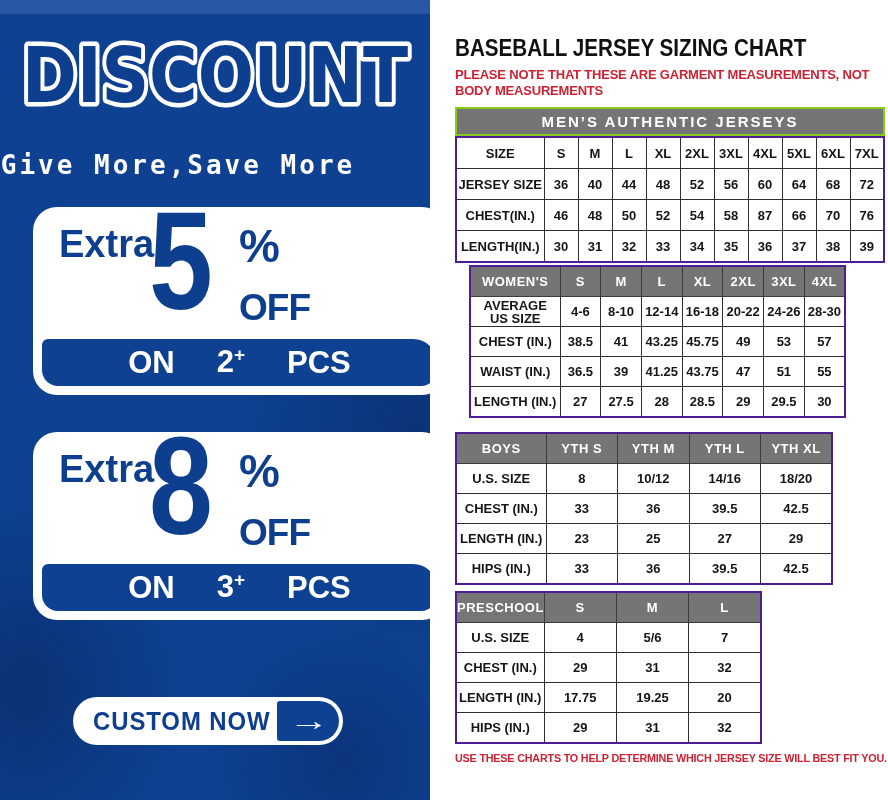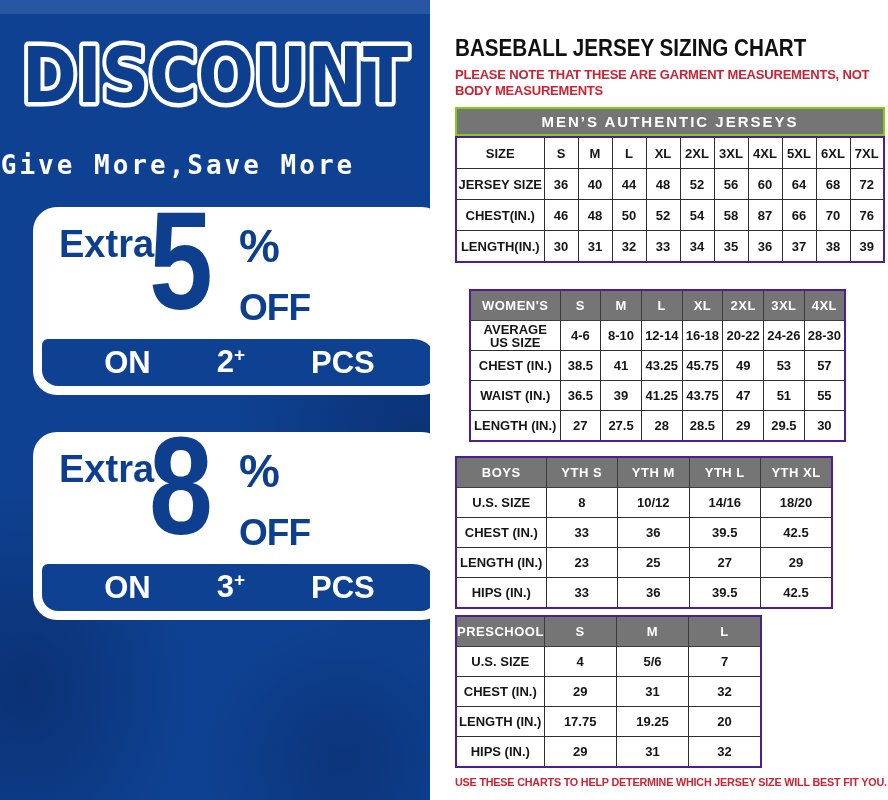--- a/index.html
+++ b/index.html
@@ -25,21 +25,21 @@
   .offer-extra{position:absolute;left:26px;top:16px;font-size:38px;
     font-weight:bold;color:#0d3f8e;}
   .offer-num{position:absolute;left:116px;top:-16px;font-size:140px;line-height:1;
     font-weight:bold;color:#0d3f8e;transform:scaleX(.82);transform-origin:left top;}
   .offer-pct{position:absolute;left:206px;top:12px;font-size:46px;
     font-weight:bold;color:#0d3f8e;}
   .offer-off{position:absolute;left:206px;top:80px;font-size:37px;
     font-weight:bold;color:#0d3f8e;letter-spacing:-1px;}
   .offer-band{position:absolute;left:9px;right:9px;bottom:9px;height:47px;
     background:#0e4191;border-radius:6px 24px 16px 16px;color:#fff;
-    display:flex;align-items:center;justify-content:center;gap:66px;
+    display:flex;align-items:center;justify-content:center;gap:42px;
     font-size:31px;font-weight:bold;}
   .offer-band sup{font-size:19px;font-weight:bold;}
 
   #custom-now{position:absolute;left:73px;top:697px;width:270px;height:48px;
     background:#fff;border-radius:24px;cursor:pointer;}
   #custom-now-label{position:absolute;left:20px;top:0;height:48px;line-height:48px;
     color:#0d3f8e;font-size:26px;font-weight:bold;letter-spacing:1px;
     transform:scaleX(.92);transform-origin:left center;white-space:nowrap;}
   #cta-arrow-box{position:absolute;right:4px;top:4px;bottom:4px;width:62px;
     background:#0e4191;border-radius:3px 20px 20px 3px;
@@ -52,21 +52,21 @@
     background:#fff;box-sizing:border-box;padding:34px 0 0 25px;}
   #rp-title{color:#111;font-size:24px;font-weight:bold;letter-spacing:0;
     white-space:nowrap;transform:scaleX(.86);transform-origin:left center;}
   #rp-note{margin-top:5px;width:438px;color:#cc2233;font-size:13px;
     font-weight:bold;line-height:16px;letter-spacing:-0.2px;}
   #mens-banner{margin-top:8px;width:426px;height:25px;background:#757575;
     border:2px solid #84cc16;color:#fff;font-size:15px;font-weight:bold;
     letter-spacing:2px;display:flex;align-items:center;justify-content:center;}
   .tbl-wrap{margin:0;}
   #wrap-mens{margin-top:0;}
-  #wrap-womens{margin-top:26px;padding-left:14px;}
+  #wrap-womens{margin-top:2px;padding-left:14px;}
   #wrap-boys{margin-top:14px;}
   #wrap-preschool{margin-top:6px;}
   table.size-table{border-collapse:collapse;table-layout:fixed;
     border:2px solid #4c1d95;}
   table.size-table th,table.size-table td{border:1px solid #2f2f2f;
     text-align:center;vertical-align:middle;padding:0;height:29px;
     font-size:13px;font-weight:bold;color:#151515;background:#fff;
     white-space:pre-line;line-height:13px;overflow:hidden;}
   table.mens-rows td,table.mens-rows th{height:30px;}
   table.gray-head th{background:#757575;color:#fff;border-color:#3c3c3c;
@@ -106,20 +106,26 @@
       <span class="offer-num">8</span>
       <span class="offer-pct">%</span>
       <span class="offer-off">OFF</span>
       <div class="offer-band">
         <span>ON</span>
         <span><span>3</span><sup>+</sup></span>
         <span>PCS</span>
       </div>
     </div>
 
+    <div id="custom-now">
+      <span id="custom-now-label">CUSTOM NOW</span>
+      <span id="cta-arrow-box">
+        <span class="glyph">→</span>
+      </span>
+    </div>
   </div>
 
   <div id="right-panel">
     <div id="rp-title">BASEBALL JERSEY SIZING CHART</div>
     <div id="rp-note">PLEASE NOTE THAT THESE ARE GARMENT MEASUREMENTS, NOT BODY MEASUREMENTS</div>
 
     <div id="mens-banner">MEN’S AUTHENTIC JERSEYS</div>
 
     <div class="tbl-wrap" id="wrap-mens">
         <table class="size-table mens-rows" style="width: 430px;">

